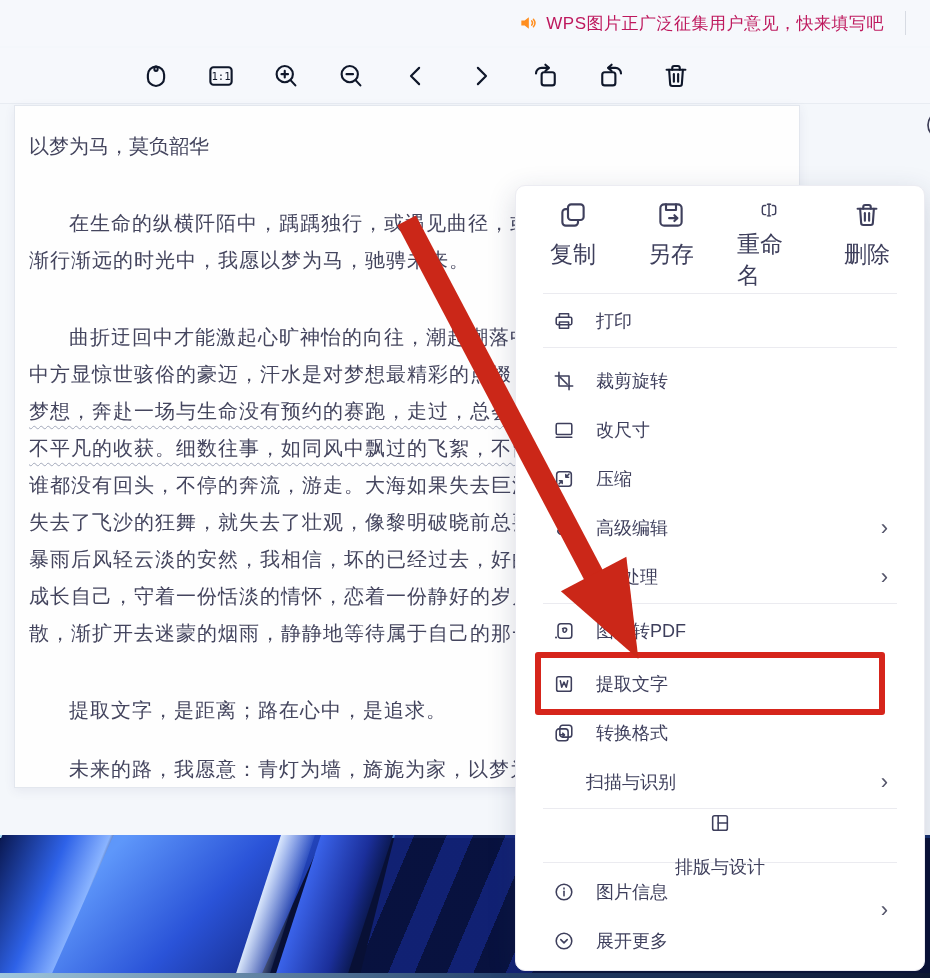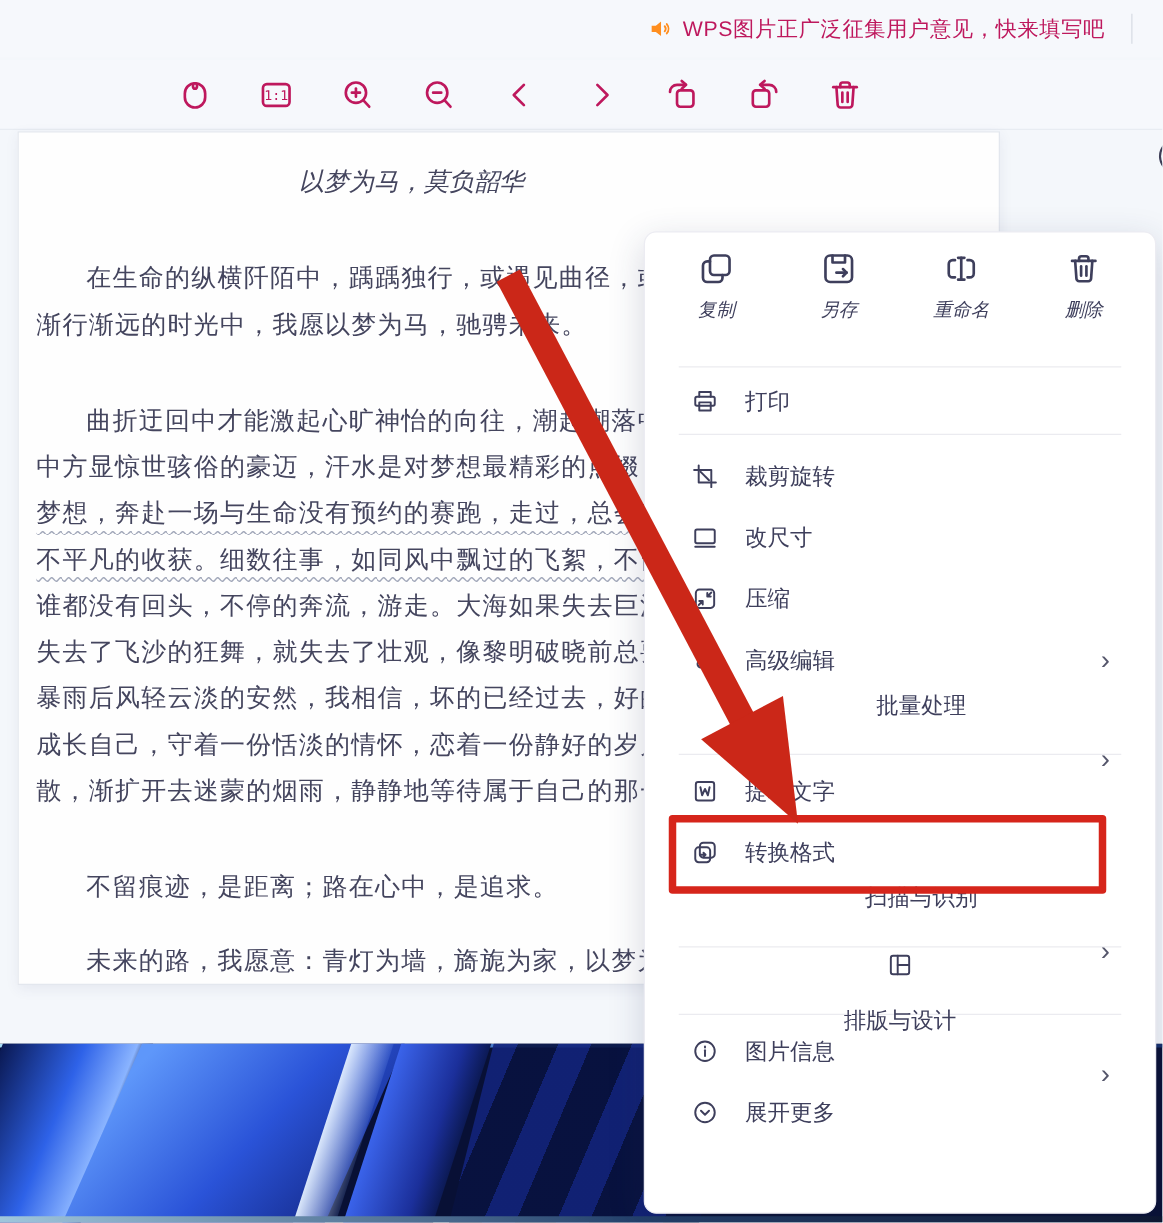--- a/index.html
+++ b/index.html
@@ -9,30 +9,30 @@
   
   .topbar{position:absolute;left:0;top:0;width:930px;height:46px;display:flex;align-items:center;justify-content:flex-end;background:#f6f8fc;}
   .notif{display:flex;align-items:center;gap:8px;margin-right:46px;cursor:pointer;}
   .notif-text{color:#be185d;font-size:17px;letter-spacing:.5px;}
   .speaker{width:20px;height:20px;}
   .topbar-divider{position:absolute;right:24px;top:11px;width:1px;height:24px;background:#d7dbe3;}
 
   
   .toolbar{position:absolute;left:0;top:48px;width:930px;height:56px;display:flex;align-items:center;background:#f6f8fc;}
   .toolbar-inner{display:flex;align-items:center;gap:29px;margin-left:138px;}
-  .tbtn{width:36px;height:36px;display:flex;align-items:center;justify-content:center;color:#be185d;cursor:pointer;border-radius:6px;}
+  .tbtn{width:36px;height:36px;display:flex;align-items:center;justify-content:center;color:#0f172a;cursor:pointer;border-radius:6px;}
   .tbtn svg{width:30px;height:30px;}
   .tb-sep{position:absolute;left:0;top:103px;width:930px;height:1px;background:#e8ecf2;}
   .partial-btn{position:absolute;left:912px;top:60px;width:18px;height:34px;overflow:hidden;color:#3d3e57;}
 
   svg.ic{fill:none;stroke:currentColor;stroke-width:1.7;stroke-linecap:round;stroke-linejoin:round;}
 
   
   .page{position:absolute;left:14px;top:105px;width:786px;height:683px;background:#fefefe;border:1px solid #e3e7ee;box-shadow:0 3px 10px rgba(60,70,110,.08);overflow:hidden;z-index:1;box-sizing:border-box;padding:22px 0 0 14px;color:#44455e;}
-  .doc-title{width:600px;text-align:center;font-size:20px;height:37px;line-height:37px;white-space:nowrap;font-style:italic;}
+  .doc-title{width:600px;font-size:20px;height:37px;line-height:37px;white-space:nowrap;}
   .doc-par{margin-top:40px;}
   .doc-par.tight{margin-top:22px;}
   .doc-line{white-space:nowrap;overflow:hidden;height:37px;line-height:37px;font-size:20px;letter-spacing:1px;}
   .doc-line.indent{text-indent:2em;}
   .doc-line.wavy{text-decoration:underline;text-decoration-style:wavy;text-decoration-color:#a2a8ba;text-decoration-thickness:1px;text-underline-offset:7px;}
 
   
   .wallpaper{position:absolute;left:0;top:835px;width:930px;height:143px;background:#081035;overflow:hidden;z-index:2;}
   .wallpaper::before{content:'';position:absolute;left:0;top:0;width:100%;height:3px;background:linear-gradient(to right,#a8ddf6,#4a7fd0 40%,#16306e);}
   .wallpaper::after{content:'';position:absolute;left:0;bottom:0;width:100%;height:5px;background:linear-gradient(to right,#9fc6dc,#23406b 55%,#0c1630);}
@@ -41,26 +41,26 @@
   .r2{left:78px;width:210px;background:linear-gradient(115deg,#5e97fa 10%,#2a53d8 55%,#12247e);transform:skewX(-24deg);}
   .r3{left:255px;width:34px;background:linear-gradient(to right,rgba(228,240,255,.95),rgba(130,170,255,.15));transform:skewX(-18deg);}
   .r4{left:295px;width:72px;background:linear-gradient(to right,#3a63ea,#1b2f9a 70%,#0c1a55);transform:skewX(-18deg);}
   .r5{left:375px;width:200px;background:repeating-linear-gradient(100deg,#12237a 0 26px,#081240 26px 58px);transform:skewX(-14deg);opacity:.9;}
 
   
   .menu{position:absolute;left:515px;top:185px;width:410px;height:786px;background:#ffffff;border:1px solid #ececf2;border-radius:10px;box-shadow:0 8px 28px rgba(40,50,90,.18);z-index:20;box-sizing:border-box;padding-top:14px;color:#3e3f5c;}
   .quick-row{height:91px;display:flex;justify-content:space-between;padding:0 25px;}
   .quick{width:64px;display:flex;flex-direction:column;align-items:center;justify-content:flex-start;gap:9px;cursor:pointer;}
   .quick svg{width:30px;height:30px;}
-  .quick-label{font-size:15px;font-style:italic;}
+  .quick-label{font-size:23px;}
   .mdivider{height:1px;background:#ebebf0;margin:2px 27px;}
   .menu-item{height:49px;display:flex;align-items:center;padding:0 36px;gap:20px;font-size:18px;cursor:pointer;}
   .menu-item .mi-icon{width:24px;height:24px;flex:0 0 24px;display:flex;align-items:center;justify-content:center;}
   .menu-item .mi-icon svg{width:22px;height:22px;}
-  .menu-item.no-icon{padding-left:70px;flex-direction:column;}
+  .menu-item.no-icon{padding-left:70px;}
   .sub-arrow{margin-left:auto;font-size:22px;color:#55566b;line-height:1;}
   .mt8{margin-top:8px;} .mt4{margin-top:4px;} .mt2{margin-top:2px;flex-direction:column;}
 
   
   .hl-box{position:absolute;left:535px;top:652px;width:350px;height:63px;border:6px solid #d6251b;border-radius:3px;z-index:25;box-sizing:border-box;}
   .arrow{position:absolute;left:408px;top:222px;transform:rotate(62.2deg);transform-origin:0 0;z-index:30;}
   .arrow-shaft{position:absolute;left:-2px;top:-10px;width:402px;height:21px;background:#cb2718;}
   .arrow-head{position:absolute;left:398px;top:-37px;width:0;height:0;border-top:37px solid transparent;border-bottom:37px solid transparent;border-left:96px solid #cb2718;}
 </style>
 </head>
@@ -162,21 +162,21 @@
       <div class="doc-line">中方显惊世骇俗的豪迈，汗水是对梦想最精彩的点缀，时间</div>
       <div class="doc-line wavy">梦想，奔赴一场与生命没有预约的赛跑，走过，总会有不同</div>
       <div class="doc-line wavy">不平凡的收获。细数往事，如同风中飘过的飞絮，不留痕迹</div>
       <div class="doc-line">谁都没有回头，不停的奔流，游走。大海如果失去巨浪的咆哮</div>
       <div class="doc-line">失去了飞沙的狂舞，就失去了壮观，像黎明破晓前总要经历的</div>
       <div class="doc-line">暴雨后风轻云淡的安然，我相信，坏的已经过去，好的正在路</div>
       <div class="doc-line">成长自己，守着一份恬淡的情怀，恋着一份静好的岁月，心怀</div>
       <div class="doc-line">散，渐扩开去迷蒙的烟雨，静静地等待属于自己的那一份绚烂</div>
     </div>
     <div class="doc-par">
-      <div class="doc-line indent">不留痕迹，是距离；路在心中，是追求。</div>
+      <div class="doc-line indent">提取文字，是距离；路在心中，是追求。</div>
     </div>
     <div class="doc-par tight">
       <div class="doc-line indent">未来的路，我愿意：青灯为墙，旖旎为家，以梦为马，驰</div>
     </div>
   </div>
 
   <div class="wallpaper">
     <div class="ribbon r1"></div>
     <div class="ribbon r2"></div>
     <div class="ribbon r3"></div>
@@ -286,20 +286,30 @@
       <span class="sub-arrow">›</span>
     </div>
 
     <div class="menu-item no-icon">
       <span>批量处理</span>
       <span class="sub-arrow">›</span>
     </div>
 
     <div class="mdivider"></div>
 
+    <div class="menu-item">
+      <span class="mi-icon">
+        <svg class="ic" viewBox="0 0 24 24">
+            <rect x="5.5" y="4" width="15" height="16" rx="3"></rect>
+            <path d="M10.5 9.5c2.6-1.8 5.4-.3 4 2.4s-4.8 1.2-3.2-1.4"></path>
+            <circle cx="3.3" cy="19" r="1.1" fill="currentColor" stroke="none"></circle>
+          </svg>
+      </span>
+      <span>图片转PDF</span>
+    </div>
 
     <div class="menu-item mt4">
       <span class="mi-icon">
         <svg class="ic" viewBox="0 0 24 24">
             <rect x="4" y="4" width="16" height="16" rx="2"></rect>
             <path d="M8 8.5l1.5 7L12 10l2.5 5.5L16 8.5"></path>
           </svg>
       </span>
       <span>提取文字</span>
     </div>

